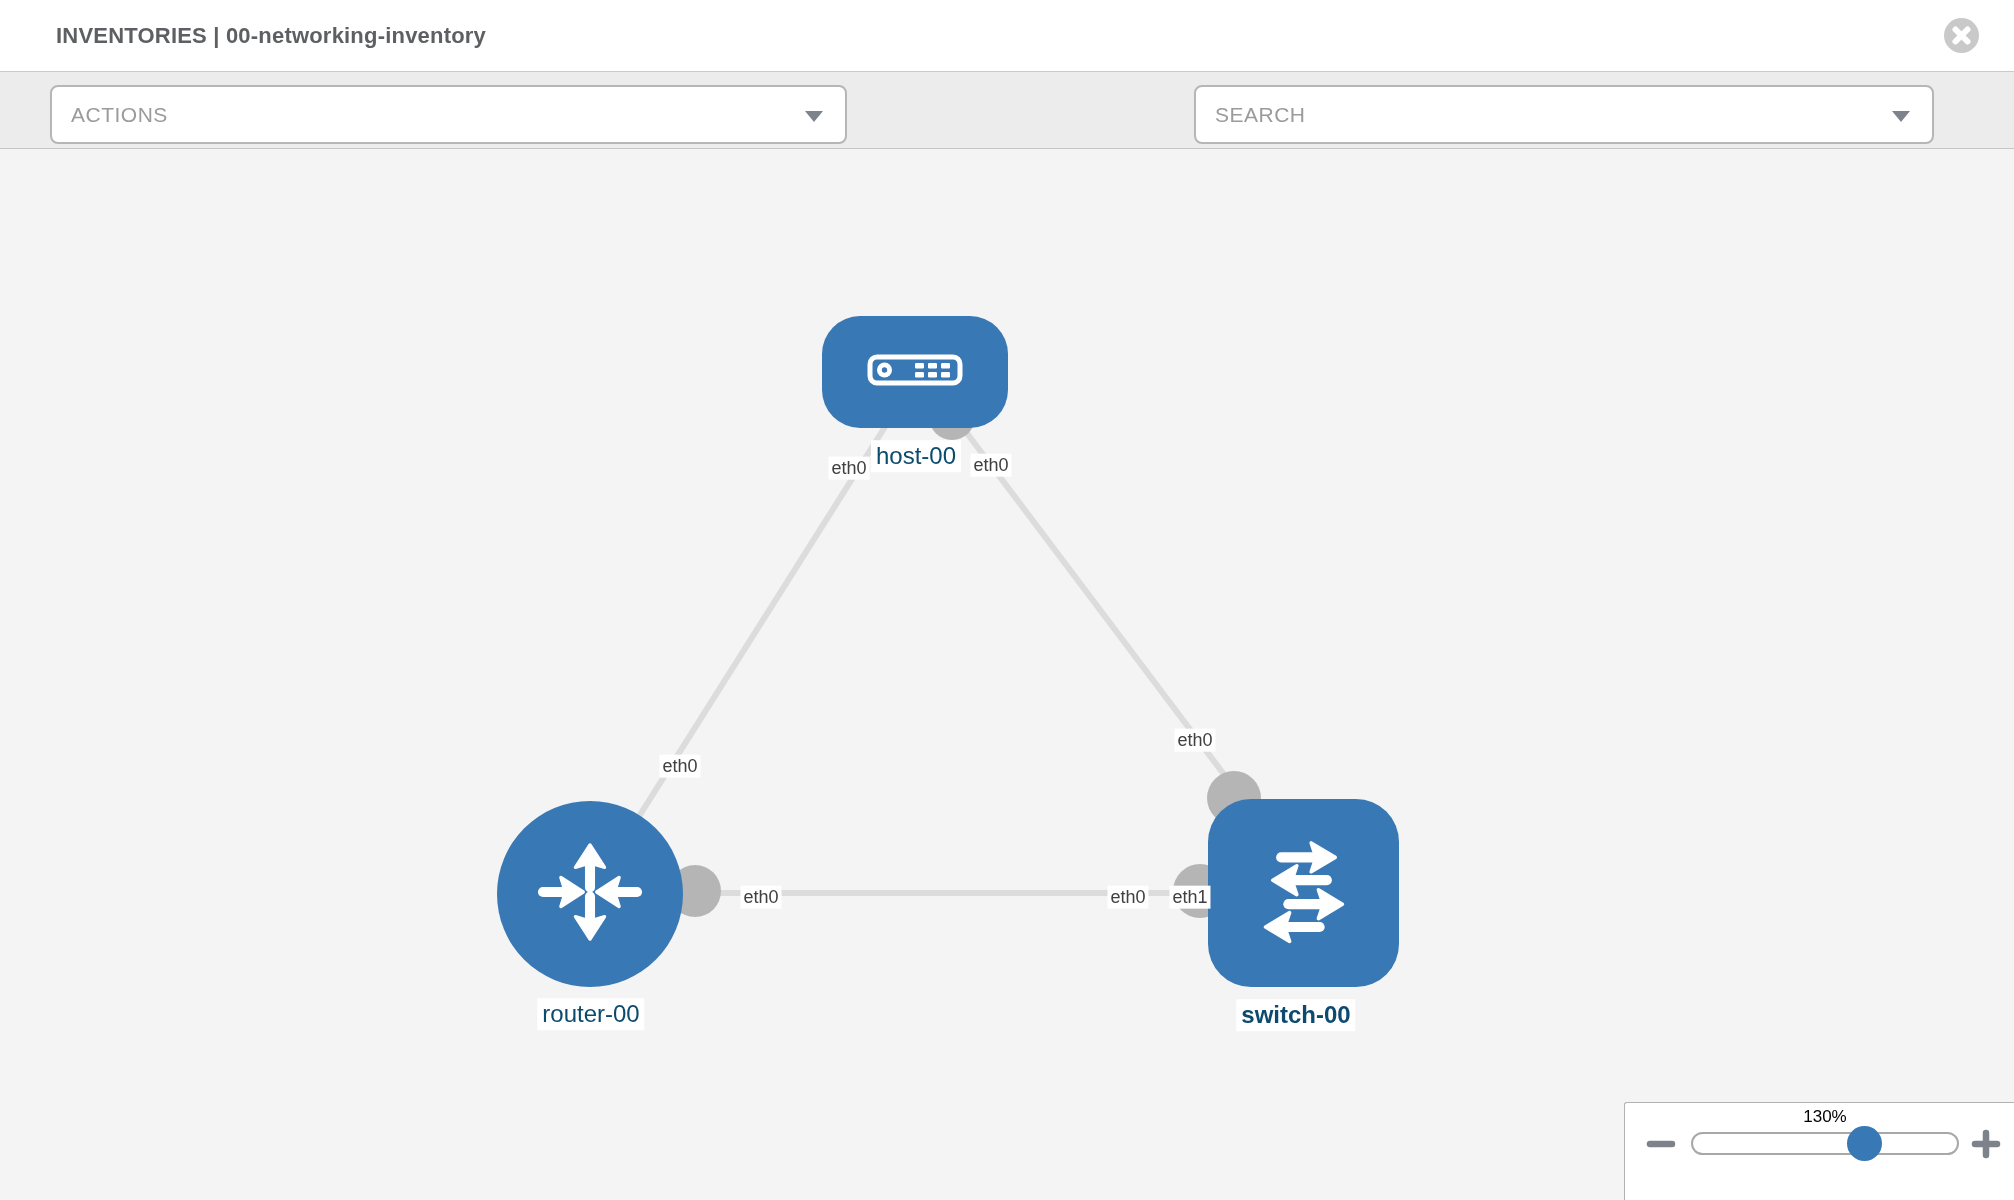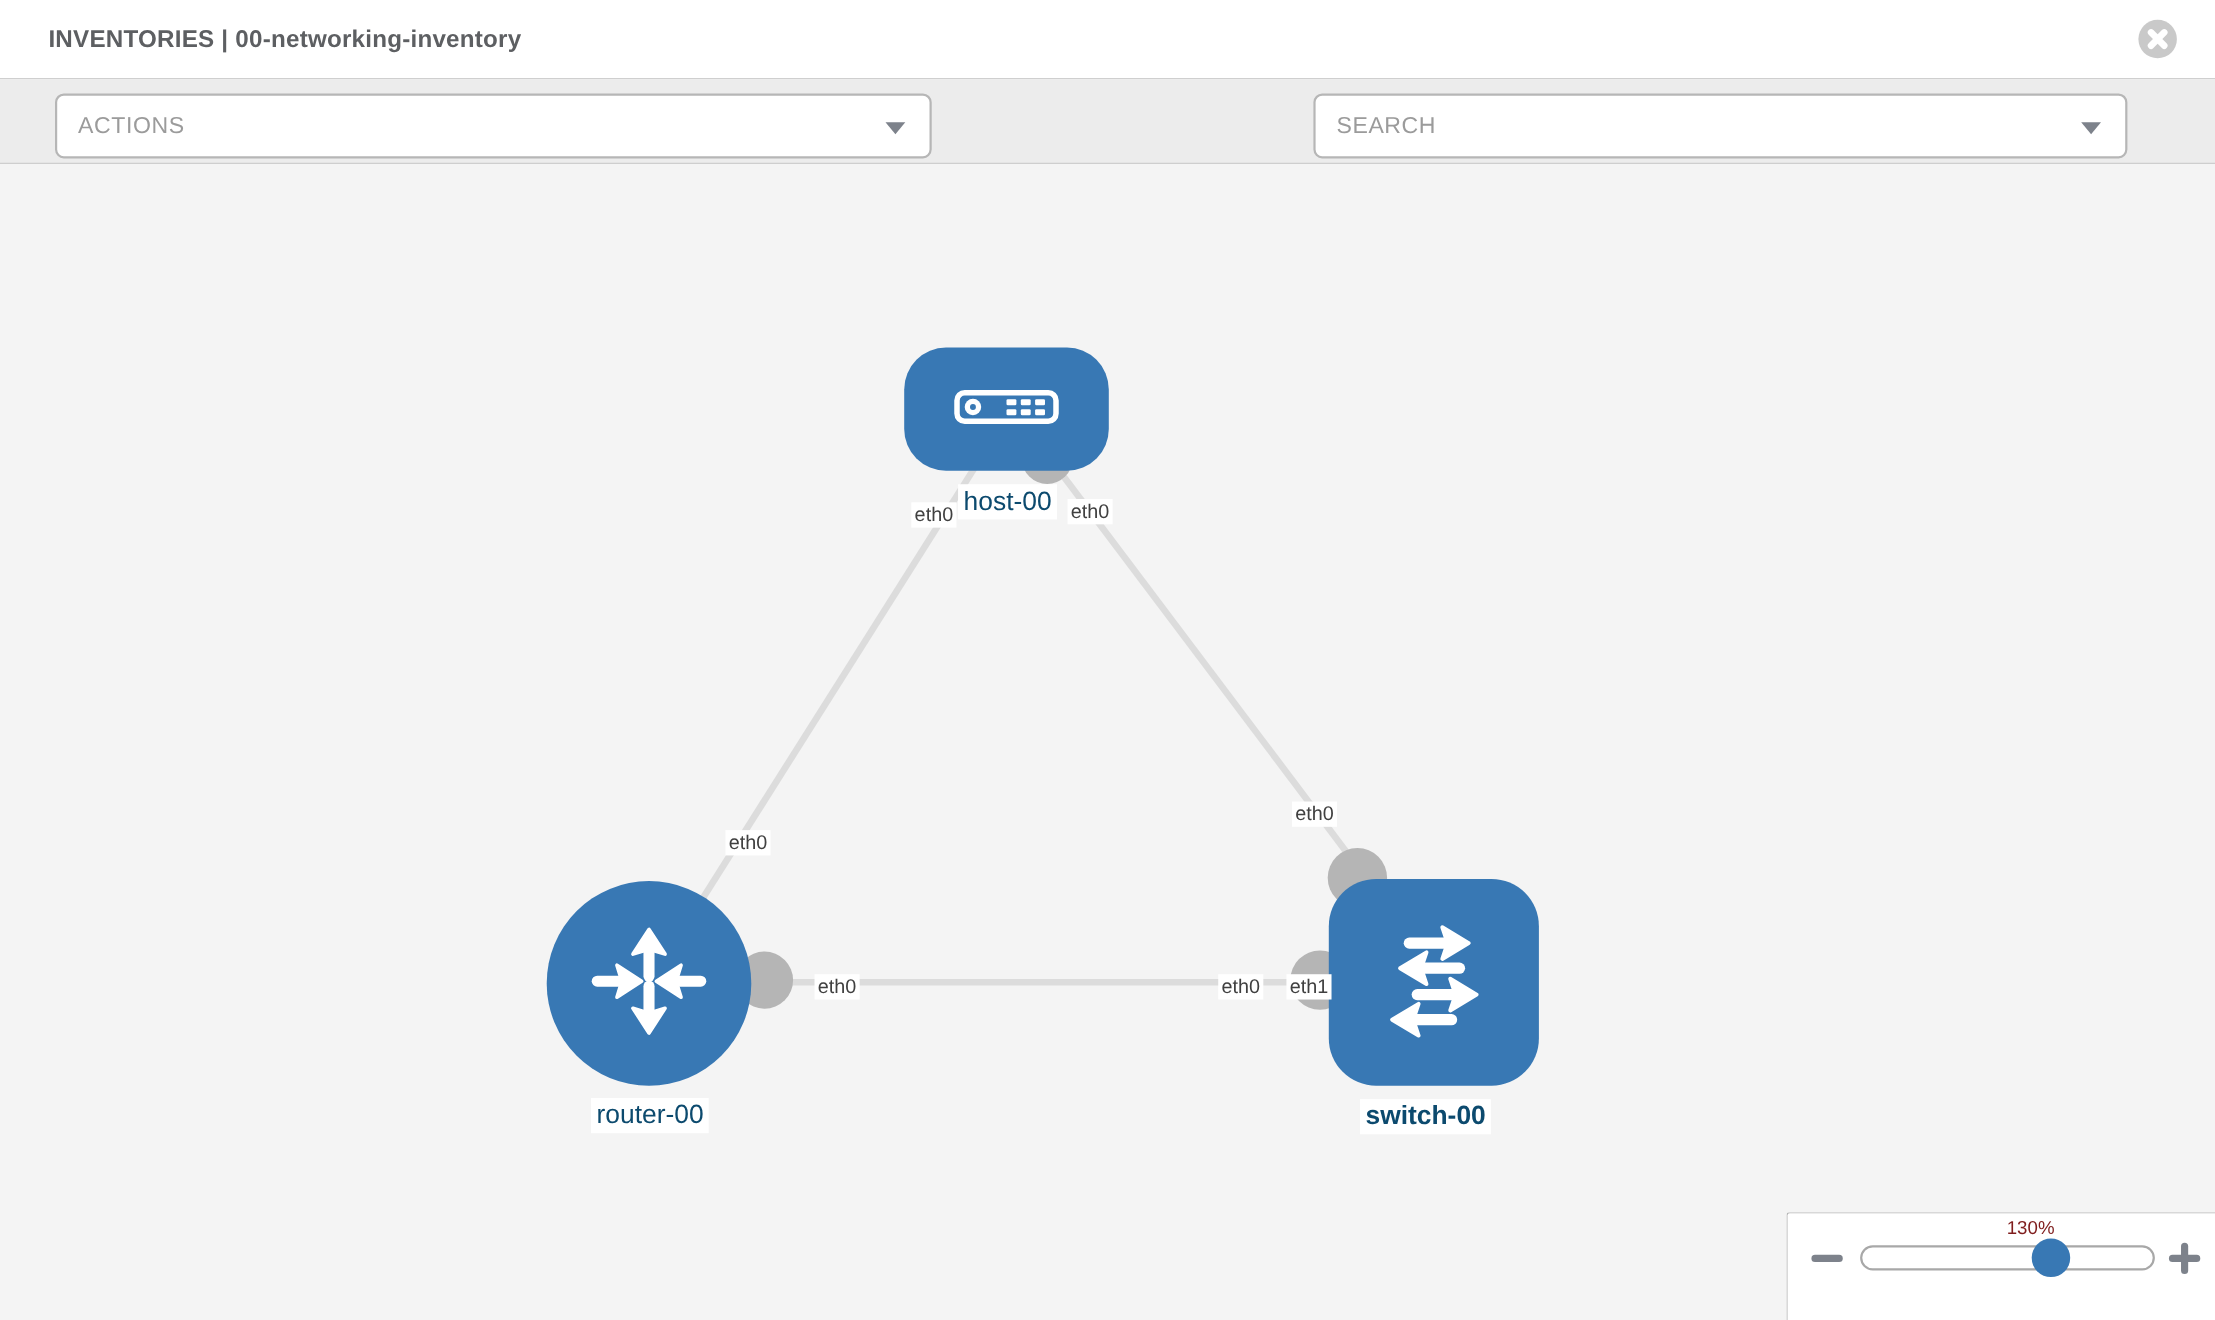--- a/index.html
+++ b/index.html
@@ -7,21 +7,21 @@
     width:2014px;height:1200px;position:relative;overflow:hidden;
     font-family:"Liberation Sans","DejaVu Sans",sans-serif;
     background:#ffffff;
   }
   
   .header{
     position:absolute;top:0;left:0;width:2014px;height:71px;
     background:#ffffff;border-bottom:1px solid #cacaca;
   }
   .page-title{
-    position:absolute;left:44px;top:50%;transform:translateY(-50%);
+    position:absolute;left:56px;top:50%;transform:translateY(-50%);
     font-size:22px;font-weight:bold;color:#5d5f62;letter-spacing:.2px;
   }
   .close-btn{
     position:absolute;left:1944px;top:18px;width:35px;height:35px;border-radius:50%;
     background:#c9c9c9;cursor:pointer;
   }
   
   .toolbar{
     position:absolute;top:72px;left:0;width:2014px;height:76px;
     background:#ececec;border-bottom:1px solid #c6c6c6;
@@ -61,21 +61,21 @@
     padding:1px 3px;white-space:nowrap;z-index:5;
   }
   
   .zoom-panel{
     position:absolute;left:1624px;top:1102px;width:390px;height:98px;
     background:#ffffff;border-top:1px solid #b2b2b2;border-left:1px solid #b2b2b2;
     box-sizing:border-box;border-top-left-radius:3px;z-index:10;
   }
   .zoom-value{
     position:absolute;left:200px;top:4px;transform:translateX(-50%);
-    font-size:17px;color:#7f1d1d;margin-left:21px;
+    font-size:17px;color:#000000;
   }
   .zoom-track{
     position:absolute;left:66px;top:29px;width:268px;height:23px;
     background:#ffffff;border:2px solid #a8a8a8;border-radius:13px;box-sizing:border-box;cursor:pointer;
   }
   .zoom-thumb{
     position:absolute;left:222px;top:23px;width:35px;height:35px;border-radius:50%;
     background:#3878b4;cursor:grab;z-index:2;
   }
   .zoom-btn{position:absolute;width:30px;height:30px;top:26px;color:#7d828b;cursor:pointer;}

